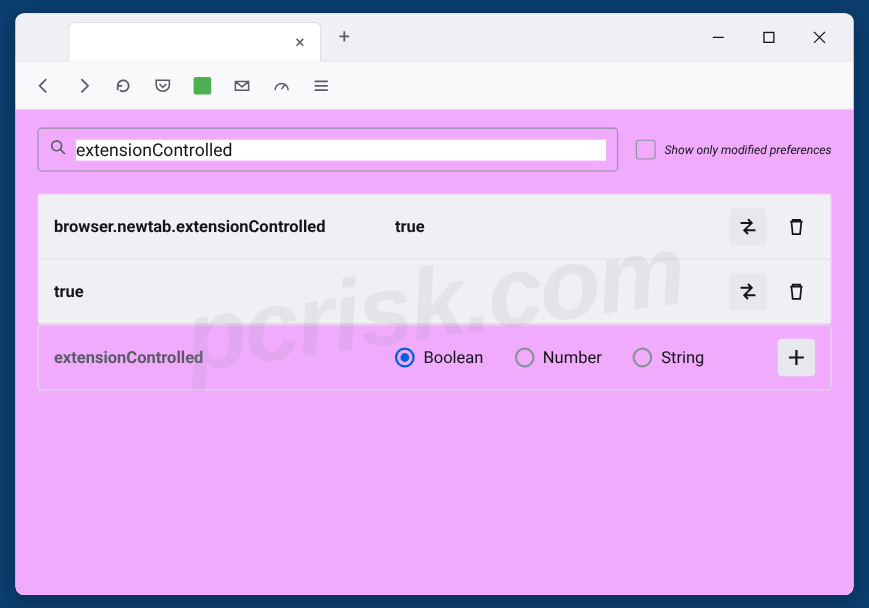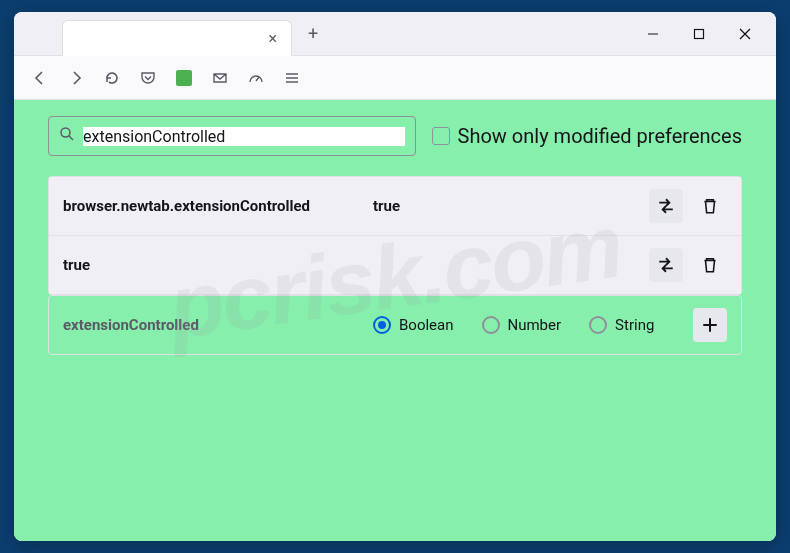--- a/index.html
+++ b/index.html
@@ -71,22 +71,22 @@
     .urlbar .identity { display: flex; align-items: center; gap: 6px; padding: 2px 8px 2px 4px; color: #5b5b66; font-size: 14px; border-right: 1px solid #e0e0e6; margin-right: 8px; }
     .fx-icon { width: 16px; height: 16px; }
     .urlbar-text { flex: 1; color: #15141a; }
     .star-icon { color: #5b5b66; padding: 4px; cursor: pointer; }
     
     .tool-icon { width: 32px; height: 32px; display: flex; align-items: center; justify-content: center; border-radius: 4px; cursor: pointer; color: #5b5b66; }
     .green-icon { background: #4caf50; width: 16px; height: 16px; border-radius: 2px; }
     
     .content {
       flex: 1;
-      padding: 16px 34px;
-      background: #86efac;
+      padding: 16px 20px;
+      background: #f0abfc;
       overflow: auto;
     }
     
     .search-row {
       display: flex;
       align-items: center;
       gap: 16px;
       margin-bottom: 20px;
     }
     .search-box {
@@ -103,21 +103,21 @@
       flex: 1;
       border: none;
       outline: none;
       font-size: 16px;
       color: #15141a;
     }
     .search-glass { color: #5b5b66; }
     
     .checkbox-wrap { display: flex; align-items: center; gap: 8px; cursor: pointer; }
     .checkbox-box { width: 18px; height: 18px; border: 1.5px solid #8f8f9d; border-radius: 3px; }
-    .checkbox-label { font-size: 20px; color: #15141a; }
+    .checkbox-label { font-size: 11px; color: #15141a; font-style: italic; }
     
     .pref-list { border: 1px solid #e0e0e6; border-radius: 4px; }
     .pref-row {
       display: flex;
       align-items: center;
       padding: 12px 14px;
       border-bottom: 1px solid #e0e0e6;
       background: #f0f0f4;
       gap: 10px;
     }

